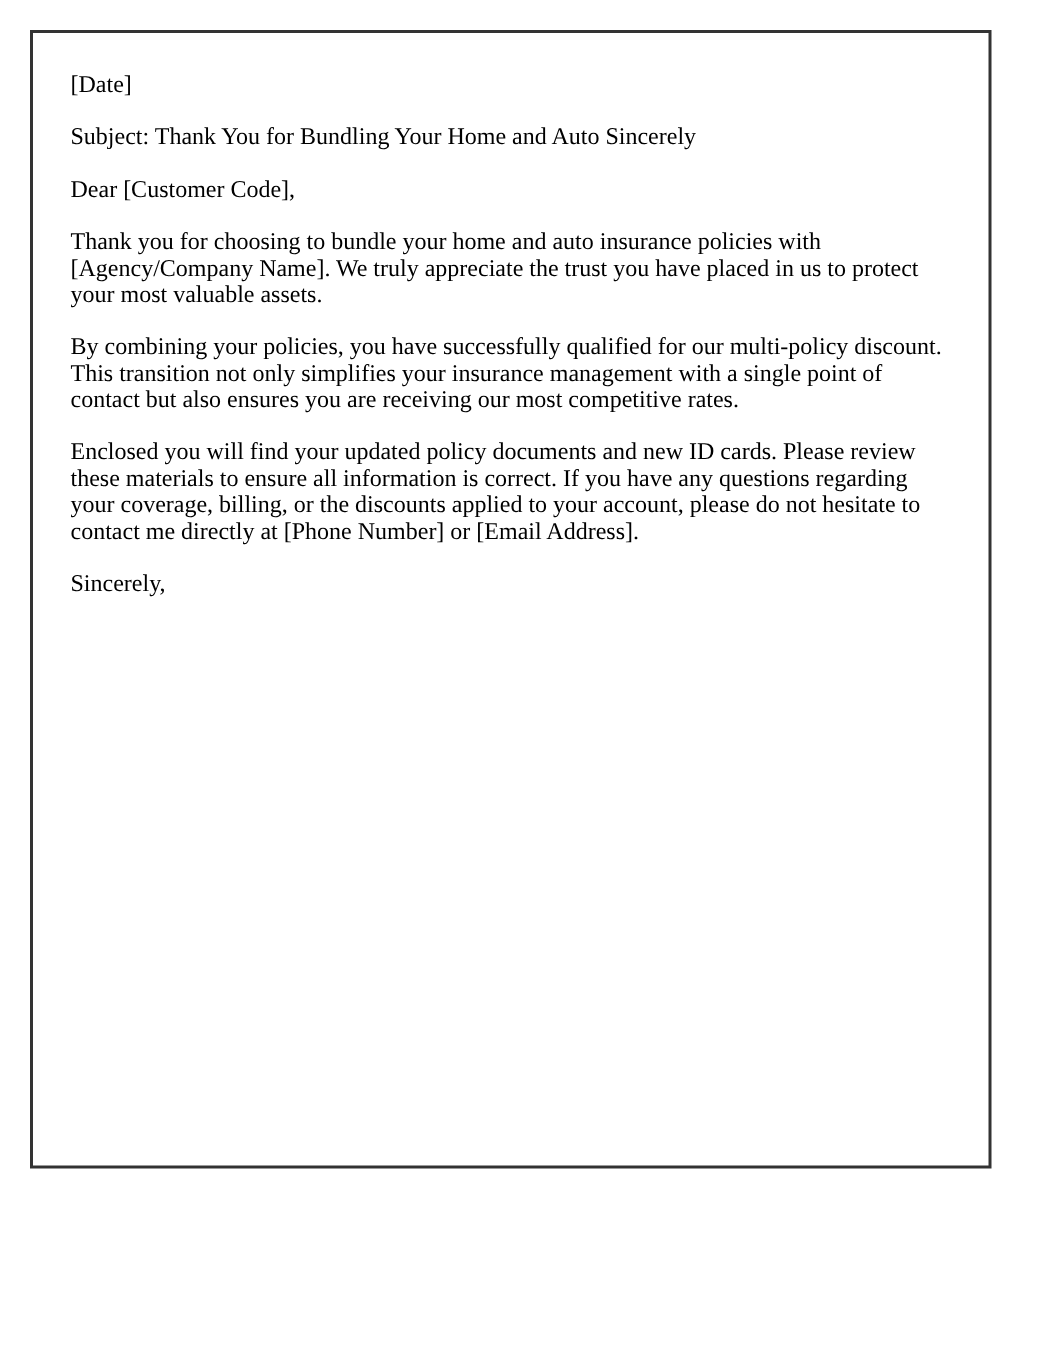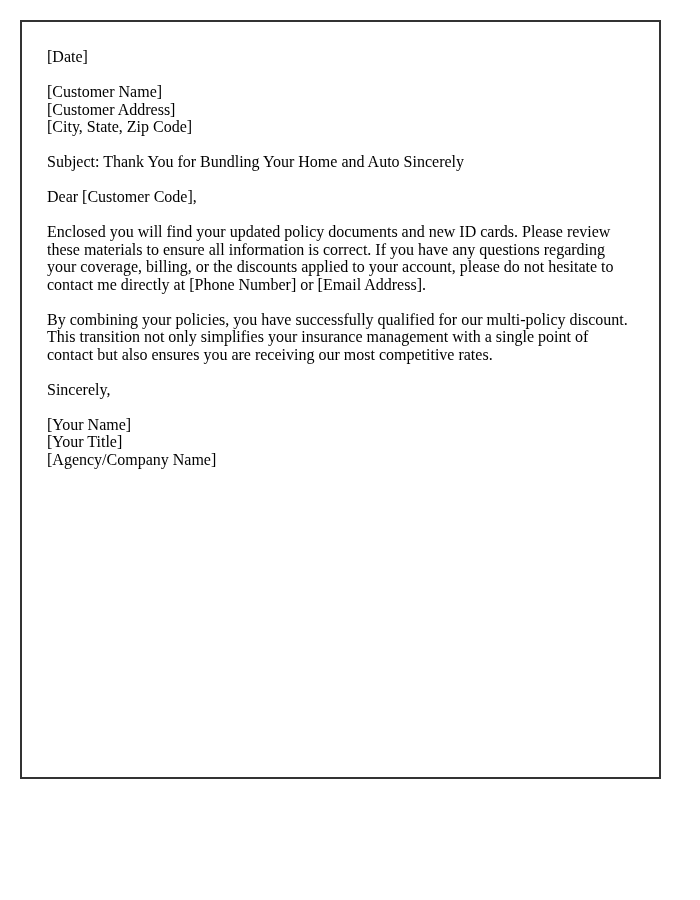--- a/index.html
+++ b/index.html
@@ -39,30 +39,27 @@
     margin-bottom: 17.5px;
   }
   .block:last-child { margin-bottom: 0; }
 </style>
 </head>
 <body>
 
 <div class="page">
   <div class="letter-box">
     <div class="block">[Date]</div>
-    <div class="block">[Customer Name]
-[Customer Address]
-[City, State, Zip Code]</div>
     <div class="block">Subject: Thank You for Bundling Your Home and Auto Sincerely</div>
     <div class="block">Dear [Customer Code],</div>
+    <div class="block">Thank you for choosing to bundle your home and auto insurance policies with
+[Agency/Company Name]. We truly appreciate the trust you have placed in us to protect
+your most valuable assets.</div>
+    <div class="block">By combining your policies, you have successfully qualified for our multi-policy discount.
+This transition not only simplifies your insurance management with a single point of
+contact but also ensures you are receiving our most competitive rates.</div>
     <div class="block">Enclosed you will find your updated policy documents and new ID cards. Please review
 these materials to ensure all information is correct. If you have any questions regarding
 your coverage, billing, or the discounts applied to your account, please do not hesitate to
 contact me directly at [Phone Number] or [Email Address].</div>
-    <div class="block">By combining your policies, you have successfully qualified for our multi-policy discount.
-This transition not only simplifies your insurance management with a single point of
-contact but also ensures you are receiving our most competitive rates.</div>
     <div class="block">Sincerely,</div>
-    <div class="block">[Your Name]
-[Your Title]
-[Agency/Company Name]</div>
   </div>
 </div>
 
 </body></html>

